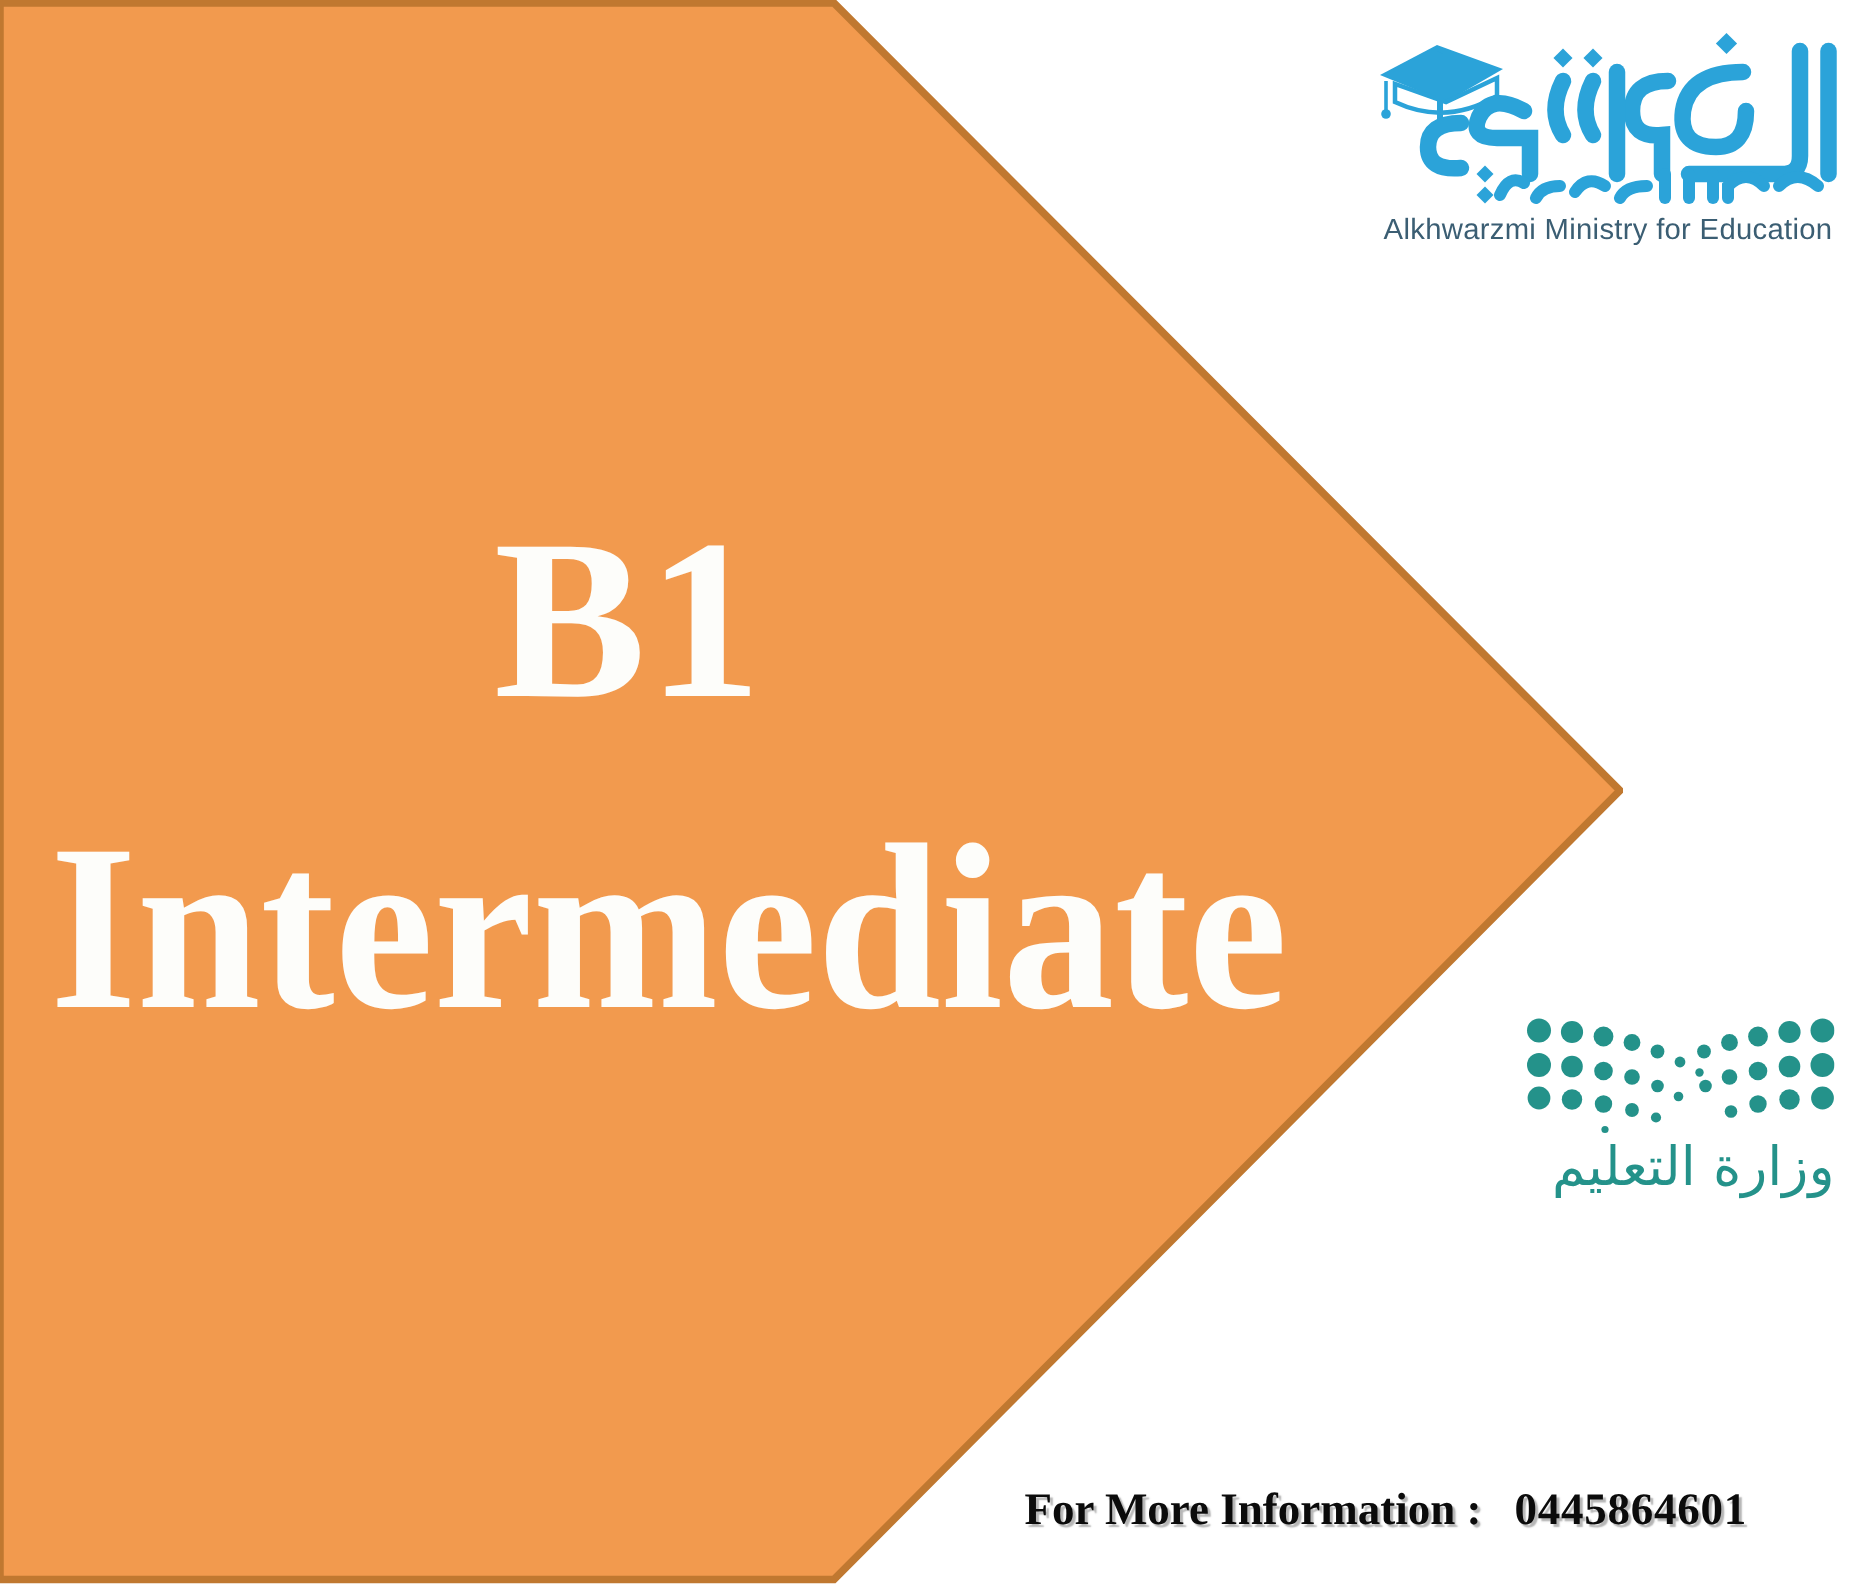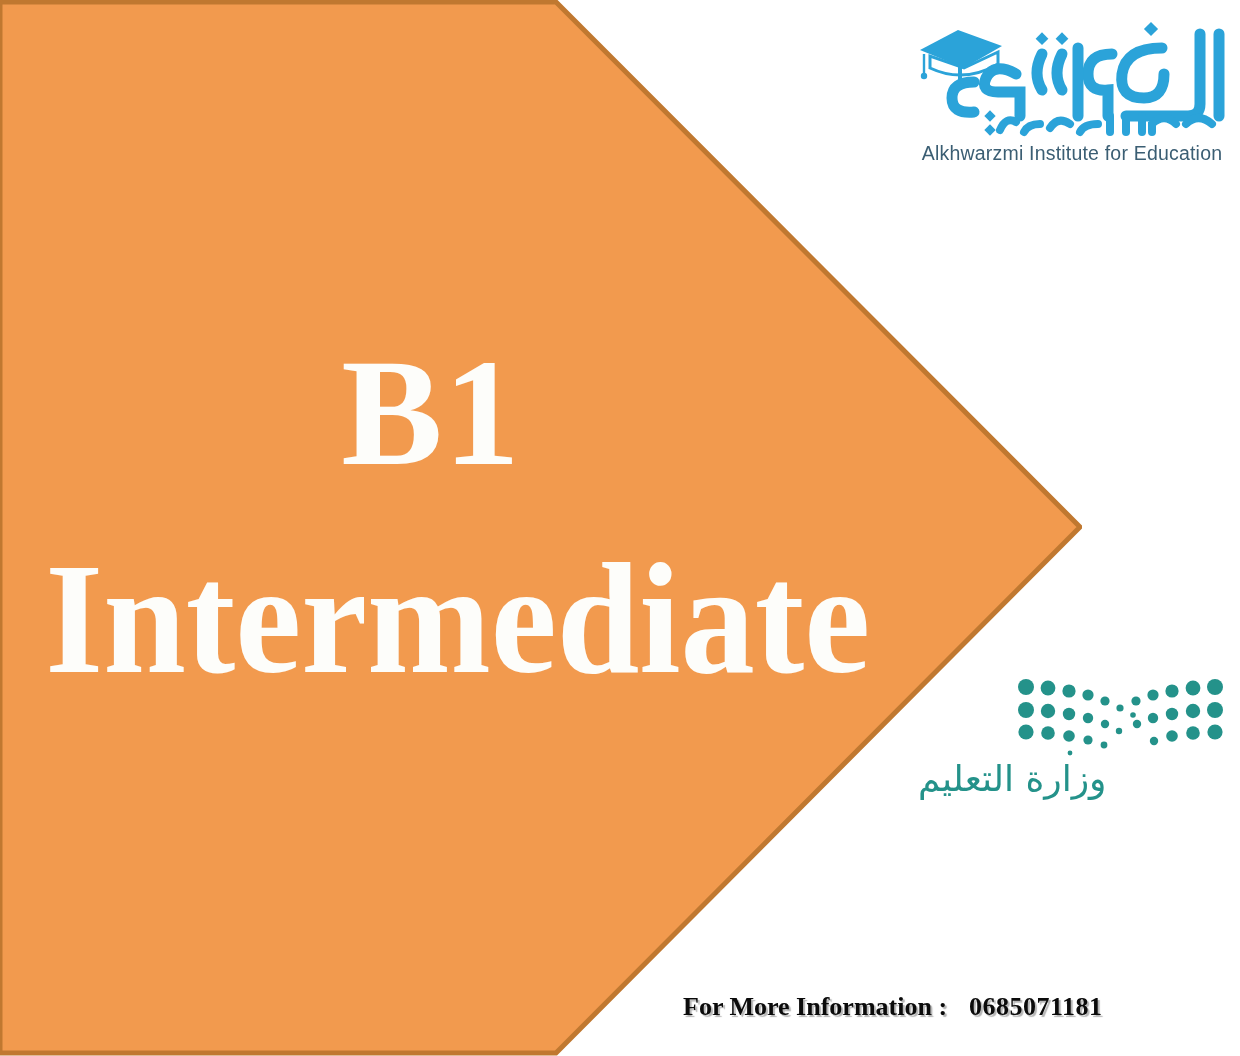--- a/index.html
+++ b/index.html
@@ -26,21 +26,21 @@
     left: 0;
     top: 0;
     width: 1082px;
     height: 1056px;
   }
   .arrow-svg { display: block; width: 1082px; height: 1056px; }
 
   
   .level-block {
     position: absolute;
-    left: 16px;
+    left: 4px;
     top: 0;
     width: 860px;
     height: 901px;
     pointer-events: none;
   }
   .level-code {
     position: absolute;
     left: 0;
     top: 337px;
     width: 830px;
@@ -96,21 +96,21 @@
     top: 675px;
     width: 305px;
     height: 160px;
   }
   .ministry-logo .emblem { display: block; width: 305px; height: 82px; }
   .ministry-logo .ar {
     position: absolute;
     left: 0;
     top: 83px;
     width: 305px;
-    text-align: left;
+    text-align: right;
     direction: rtl;
     font-family: "DejaVu Sans", sans-serif;
     font-size: 36px;
     letter-spacing: 2px;
     color: #24928a;
     line-height: 1.15;
     white-space: nowrap;
   }
   .ministry-logo .en {
     position: absolute;
@@ -131,21 +131,21 @@
     left: 683px;
     top: 990px;
     height: 34px;
     display: flex;
     align-items: center;
   }
   .contact-label,
   .contact-number {
     font-family: "Liberation Serif", "DejaVu Serif", serif;
     font-weight: bold;
-    font-size: 26px;
+    font-size: 30px;
     color: #0b0b0b;
     text-shadow: 2px 2px 1px rgba(120,120,120,0.55);
     white-space: nowrap;
   }
   .contact-number { margin-left: 22px; letter-spacing: 0.5px; }
 
   
   .zoom-logo {
     position: absolute;
     left: 1088px;
@@ -219,21 +219,21 @@
           <path d="M158,112 Q146,104 138,116"></path>
           <path d="M128,112 Q116,112 112,120"></path>
           <path d="M104,110 Q94,104 88,118"></path>
         </g>
         <g fill="#2BA3D9">
           <rect x="74" y="100" width="8" height="8" transform="rotate(45 78 104)"></rect>
           <rect x="74" y="114" width="8" height="8" transform="rotate(45 78 118)"></rect>
         </g>
       </g>
     </svg>
-    <div class="tagline">Alkhwarzmi Institute for Education</div>
+    <div class="tagline">Alkhwarzmi Ministry for Education</div>
   </div>
 
   <div class="ministry-logo">
     <svg class="emblem" viewBox="0 0 305 82">
       <g fill="#24928A">
 
         <circle cx="108" cy="12" r="8"></circle>
         <circle cx="130" cy="13" r="7.4"></circle>
         <circle cx="151" cy="16" r="6.6"></circle>
         <circle cx="170" cy="20" r="5.6"></circle>
@@ -272,17 +272,17 @@
         <circle cx="275" cy="58" r="6.8"></circle>
         <circle cx="254" cy="61" r="5.8"></circle>
         <circle cx="236" cy="66" r="4.2"></circle>
       </g>
     </svg>
     <div class="ar">وزارة التعليم</div>
   </div>
 
   <div class="contact-strip">
     <span class="contact-label">For More Information :</span>
-    <span class="contact-number">0685071181</span>
+    <span class="contact-number">0445864601</span>
   </div>
 
 
 </div>
 
 </body></html>

